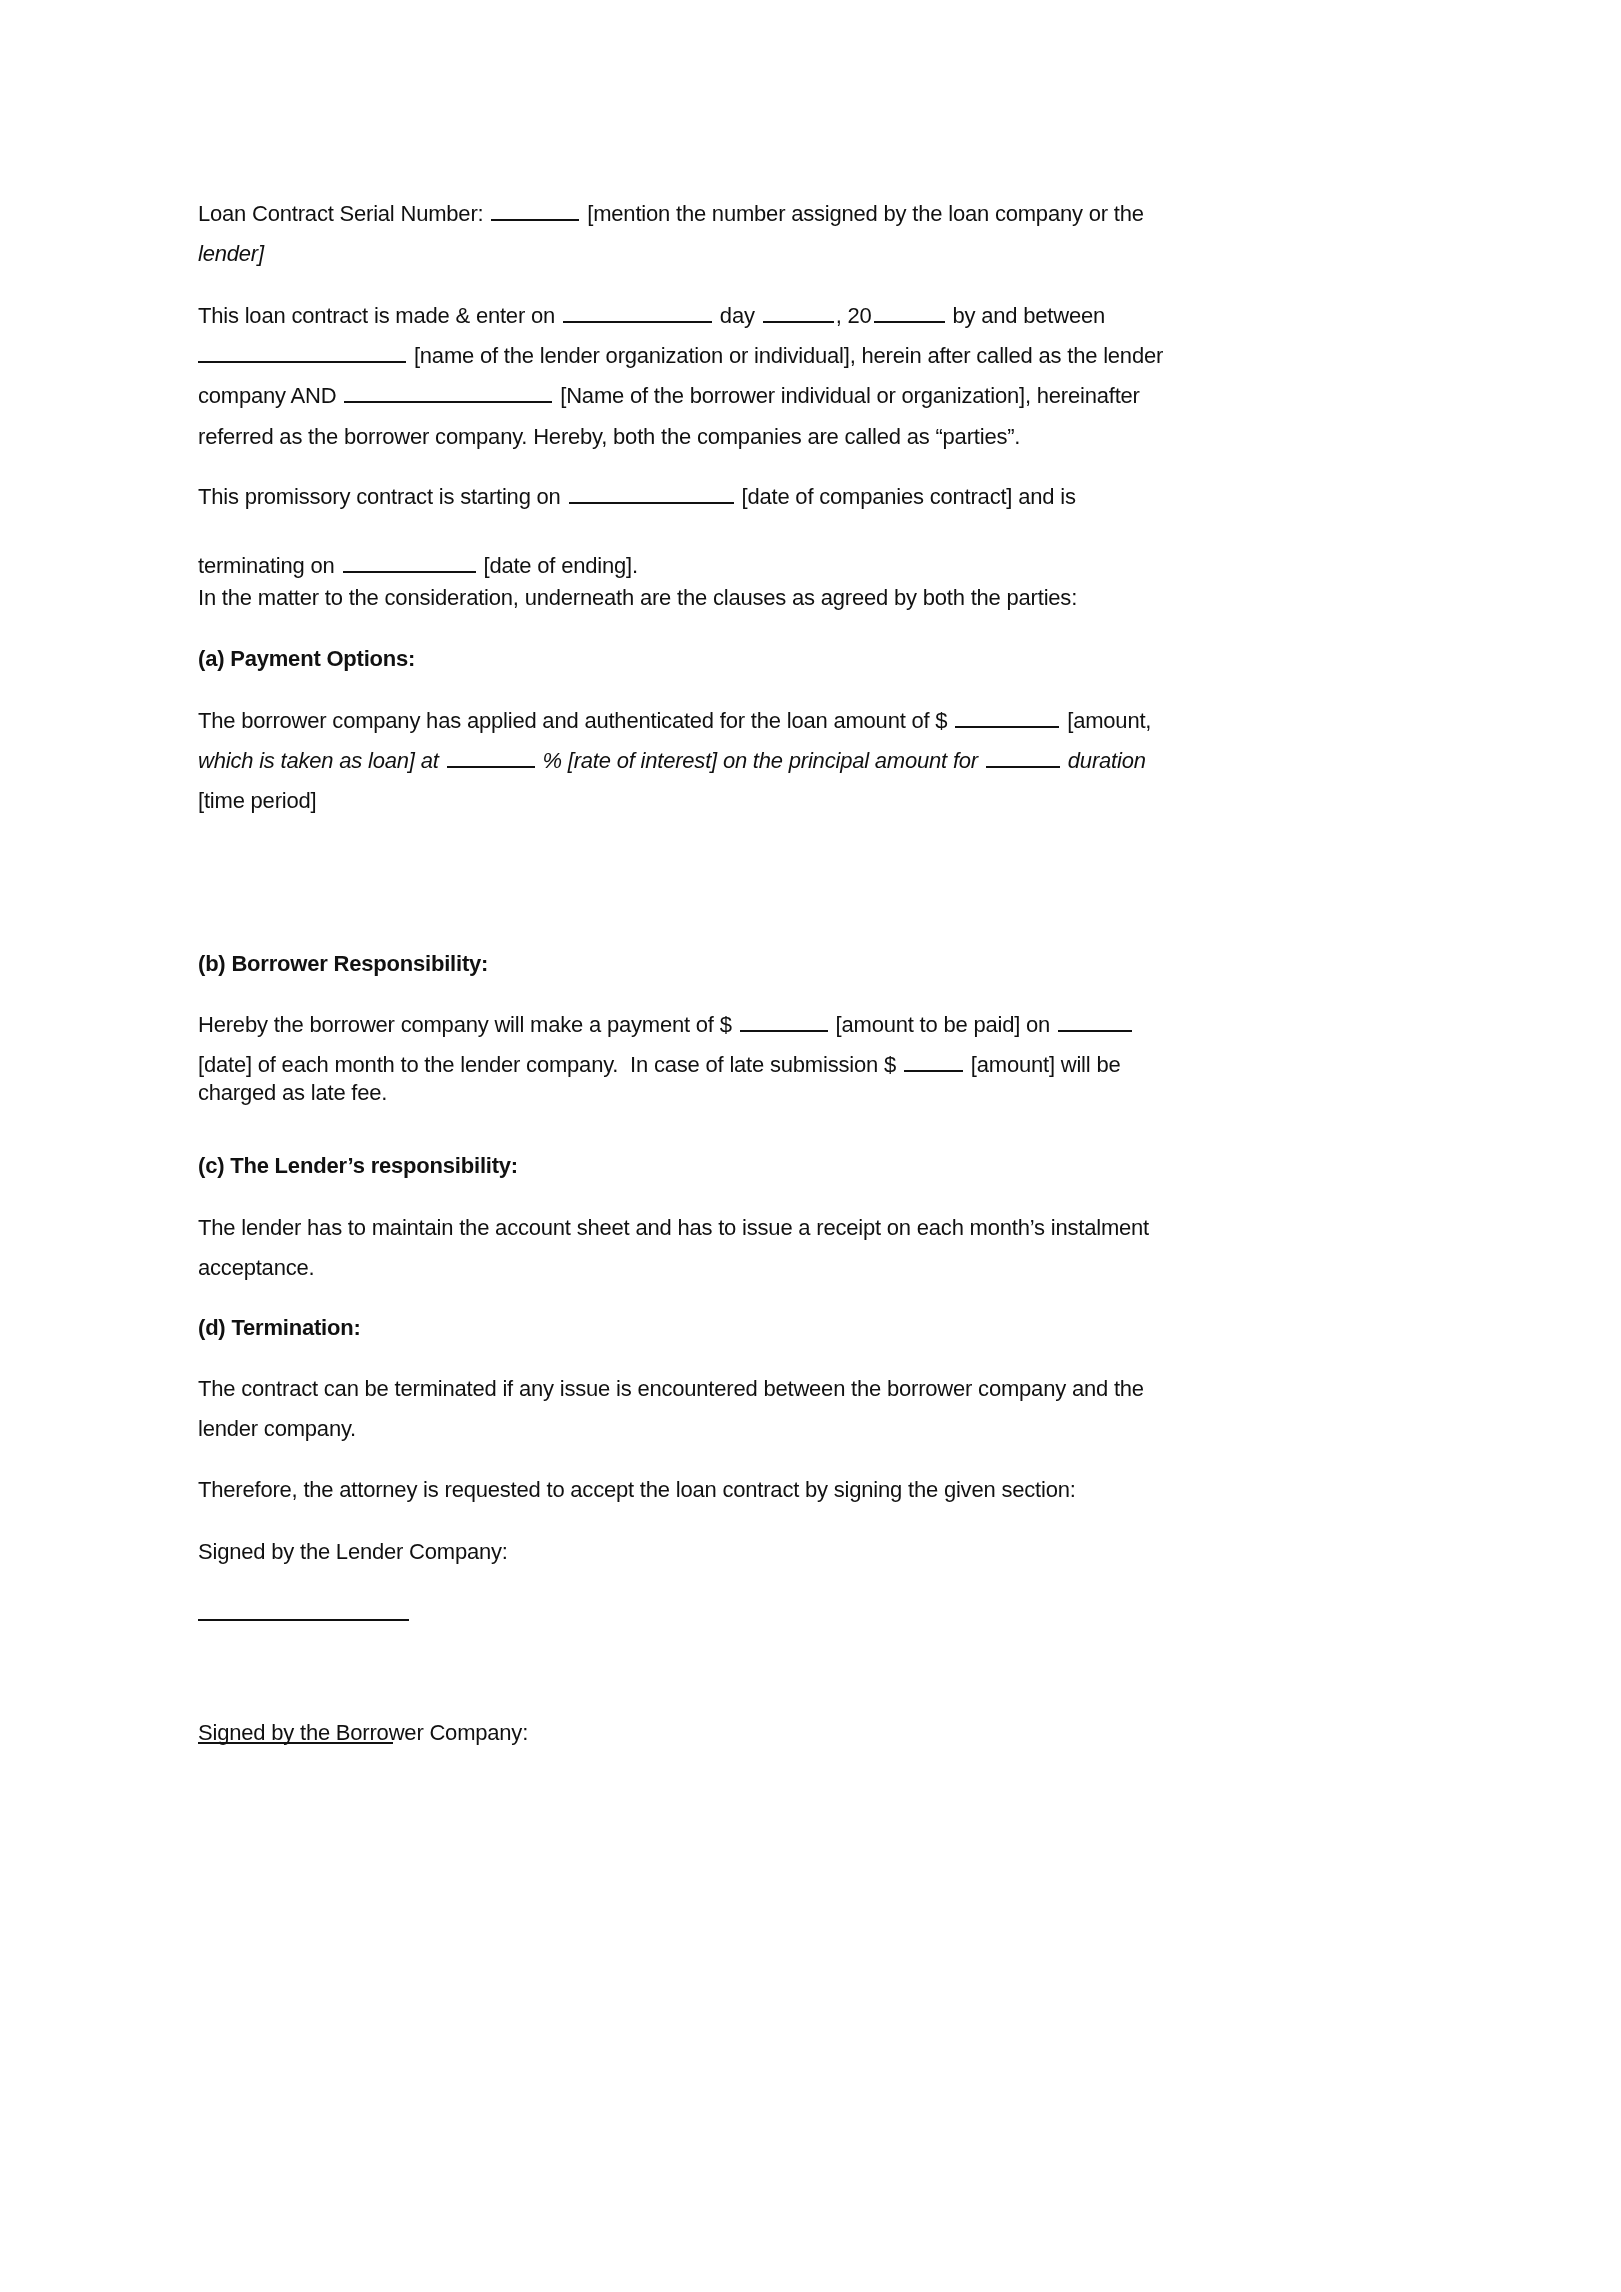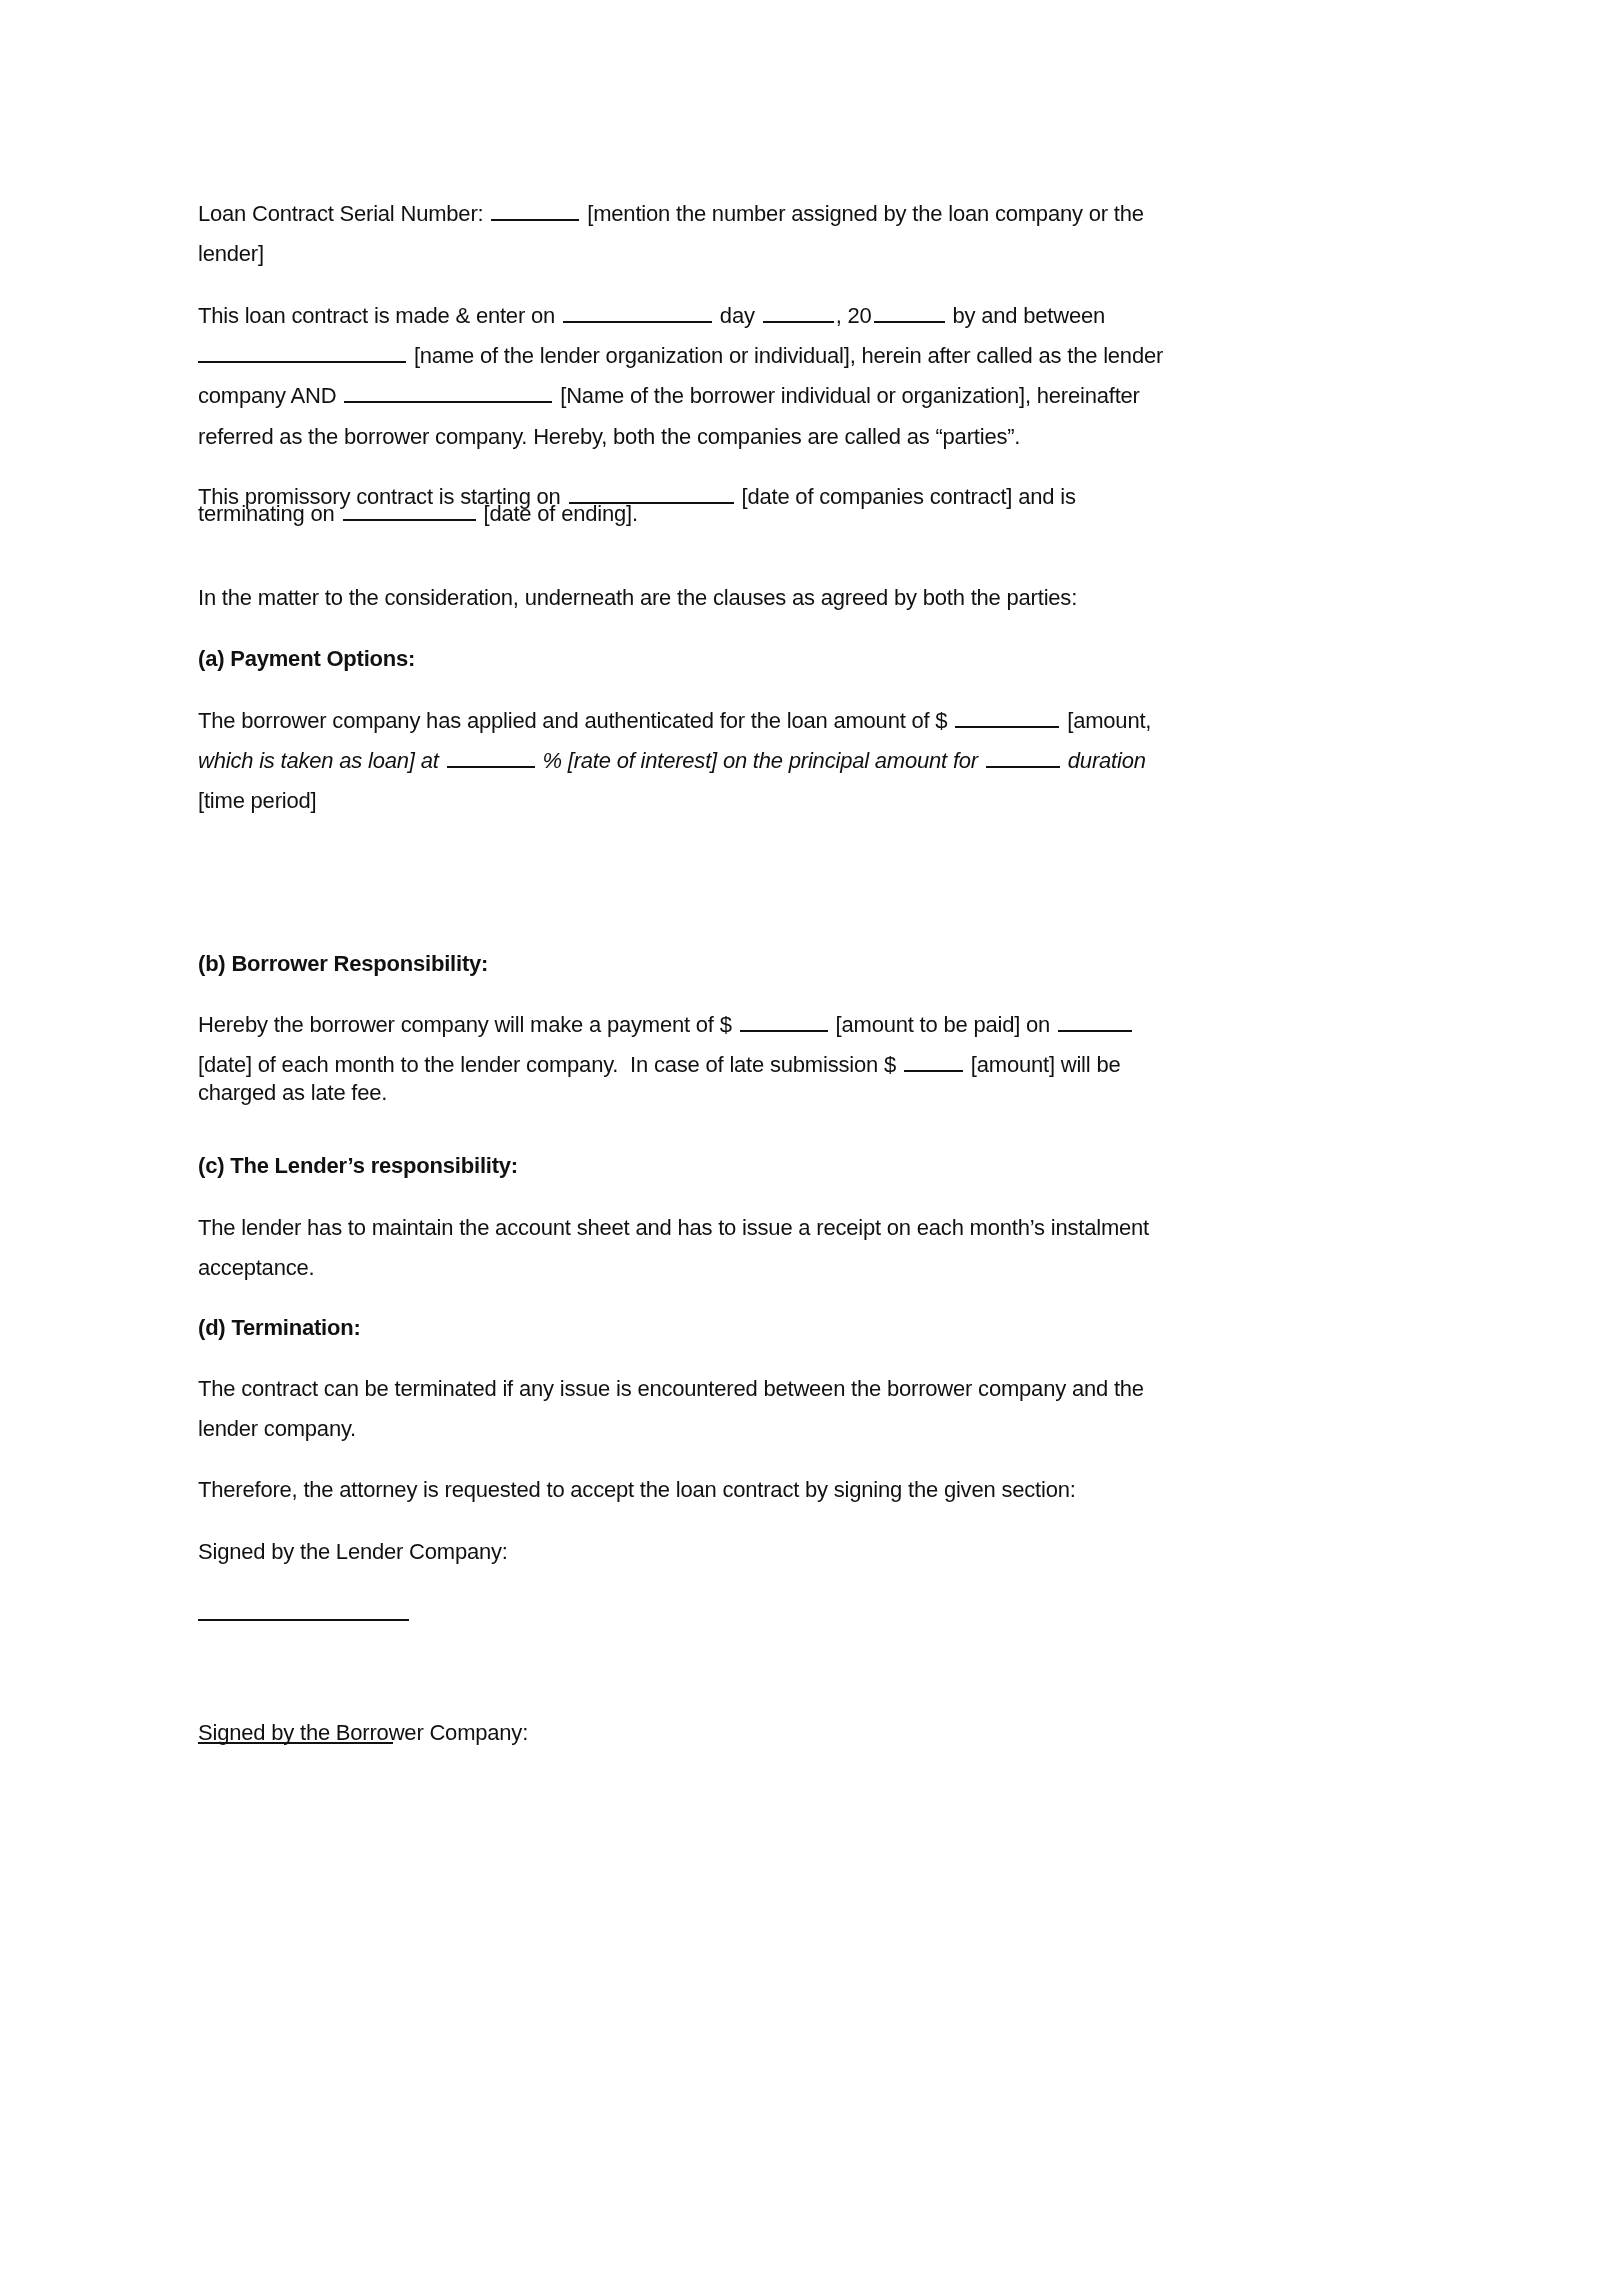--- a/index.html
+++ b/index.html
@@ -17,29 +17,29 @@
   .bold { font-weight: bold; }
   .blank { display: inline-block; border-bottom: 2px solid #111; height: 24.5px; vertical-align: baseline; margin: 0 2px; }
   .sigline { position: absolute; left: 198px; height: 0; border-bottom: 2px solid #111; }
 </style>
 </head>
 <body>
 
 <div class="page">
 
   <div class="line" style="top:194px;"><span>Loan Contract Serial Number:</span> <span class="blank" style="width:88px;"></span> <span>[mention the number assigned by the loan company or the</span></div>
-  <div class="line" style="top:234px;"><span>lender]</span></div>
+  <div class="line" style="top:234px;font-style:italic;"><span>lender]</span></div>
 
   <div class="line" style="top:296px;"><span>This loan contract is made &amp; enter on</span> <span class="blank" style="width:149px;"></span> <span>day</span> <span class="blank" style="width:71px;"></span><span>, 20</span><span class="blank" style="width:71px;"></span> <span>by and between</span></div>
   <div class="line" style="top:336px;"><span class="blank" style="width:208px;margin-left:0;"></span> <span>[name of the lender organization or individual], herein after called as the lender</span></div>
   <div class="line" style="top:376px;"><span>company AND</span> <span class="blank" style="width:208px;"></span> <span>[Name of the borrower individual or organization], hereinafter</span></div>
   <div class="line" style="top:417px;"><span>referred as the borrower company. Hereby, both the companies are called as “parties”.</span></div>
 
   <div class="line" style="top:477px;"><span>This promissory contract is starting on</span> <span class="blank" style="width:165px;"></span> <span>[date of companies contract] and is</span></div>
-  <div class="line" style="top:494px;text-align:center;"><span>terminating on</span> <span class="blank" style="width:133px;"></span> <span>[date of ending].</span></div>
+  <div class="line" style="top:546px;text-align:center;"><span>terminating on</span> <span class="blank" style="width:133px;"></span> <span>[date of ending].</span></div>
 
   <div class="line" style="top:578px;"><span>In the matter to the consideration, underneath are the clauses as agreed by both the parties:</span></div>
 
   <div class="line bold" style="top:639px;"><span>(a) Payment Options:</span></div>
   <div class="line" style="top:701px;"><span>The borrower company has applied and authenticated for the loan amount of $</span> <span class="blank" style="width:104px;"></span> <span>[amount,</span></div>
   <div class="line" style="top:741px;font-style:italic;"><span>which is taken as loan] at</span> <span class="blank" style="width:88px;"></span> <span>% [rate of interest] on the principal amount for</span> <span class="blank" style="width:74px;"></span> <span>duration</span></div>
   <div class="line" style="top:781px;"><span>[time period]</span></div>
 
   <div class="line bold" style="top:944px;"><span>(b) Borrower Responsibility:</span></div>
   <div class="line" style="top:1005px;"><span>Hereby the borrower company will make a payment of $</span> <span class="blank" style="width:88px;"></span> <span>[amount to be paid] on</span> <span class="blank" style="width:74px;"></span></div>

